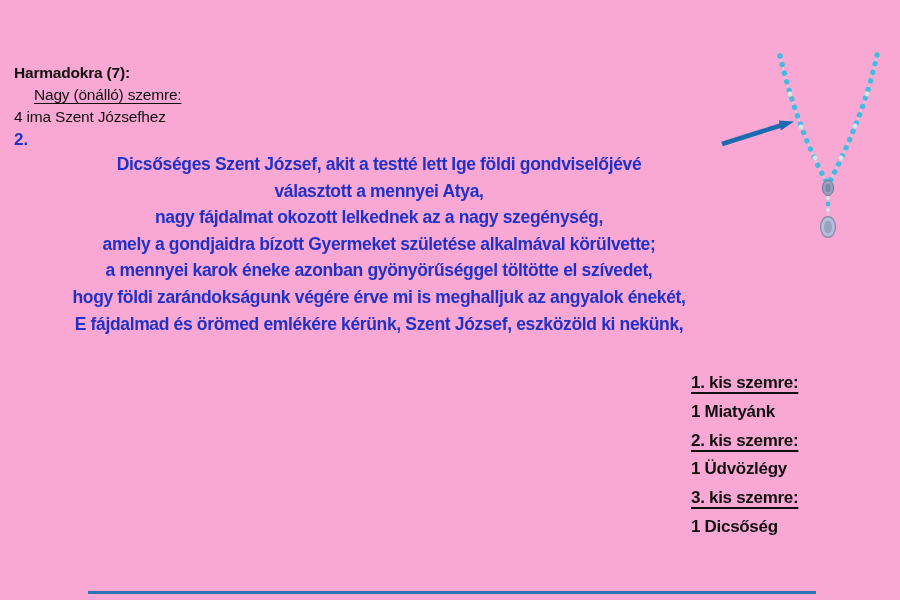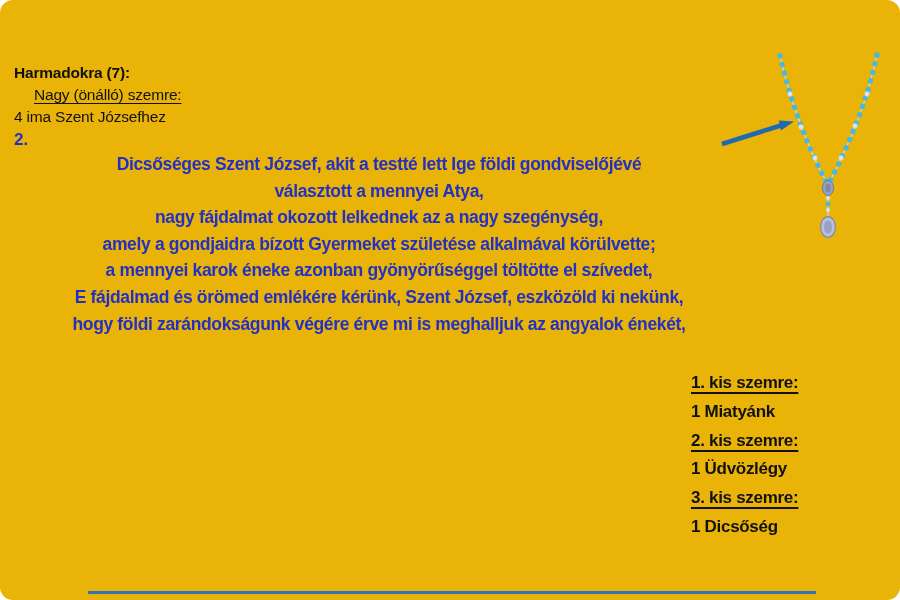--- a/index.html
+++ b/index.html
@@ -1,20 +1,20 @@
 <!DOCTYPE html>
 <html><head>
 <meta charset="utf-8">
 <style>
   html,body{margin:0;padding:0;}
   body{
     width:900px;height:600px;background:#ffffff;overflow:hidden;
     font-family:"Liberation Sans", sans-serif;position:relative;
   }
-  .slide{position:absolute;inset:0;background:#eab308;border-radius:13px;}
+  .slide{position:absolute;inset:0;background:#f9a8d4;}
 
   
   .head-block{position:absolute;left:14px;top:62px;color:#111111;}
   .head-bold{font-size:15.5px;font-weight:bold;line-height:22px;letter-spacing:-0.2px;}
   .head-underline{font-size:15.5px;line-height:22px;text-decoration:underline;text-underline-offset:3px;letter-spacing:-0.2px;margin-left:20px;}
   .head-plain{font-size:15.5px;line-height:22px;letter-spacing:-0.2px;}
   .head-number{font-size:17px;font-weight:bold;line-height:24px;color:#2231c4;}
 
   
   .prayer{position:absolute;left:14px;top:151px;width:730px;color:#2231c4;
@@ -43,22 +43,22 @@
     <div class="head-plain">4 ima Szent Józsefhez</div>
     <div class="head-number">2.</div>
   </div>
 
   <div class="prayer">
     <div>Dicsőséges Szent József, akit a testté lett Ige földi gondviselőjévé</div>
     <div>választott a mennyei Atya,</div>
     <div>nagy fájdalmat okozott lelkednek az a nagy szegénység,</div>
     <div>amely a gondjaidra bízott Gyermeket születése alkalmával körülvette;</div>
     <div>a mennyei karok éneke azonban gyönyörűséggel töltötte el szívedet,</div>
+    <div>hogy földi zarándokságunk végére érve mi is meghalljuk az angyalok énekét,</div>
     <div>E fájdalmad és örömed emlékére kérünk, Szent József, eszközöld ki nekünk,</div>
-    <div>hogy földi zarándokságunk végére érve mi is meghalljuk az angyalok énekét,</div>
   </div>
 
   <div class="rosary-wrap">
     <svg width="220" height="245" viewBox="0 0 220 245">
 
       <g fill="none" stroke="#ccd8e0" stroke-width="1.2">
         <path d="M100,28 C110,70 125,115 147,155"></path>
         <path d="M197,27 C188,70 170,115 149,155"></path>
         <path d="M148,162 L148,188"></path>
       </g>

